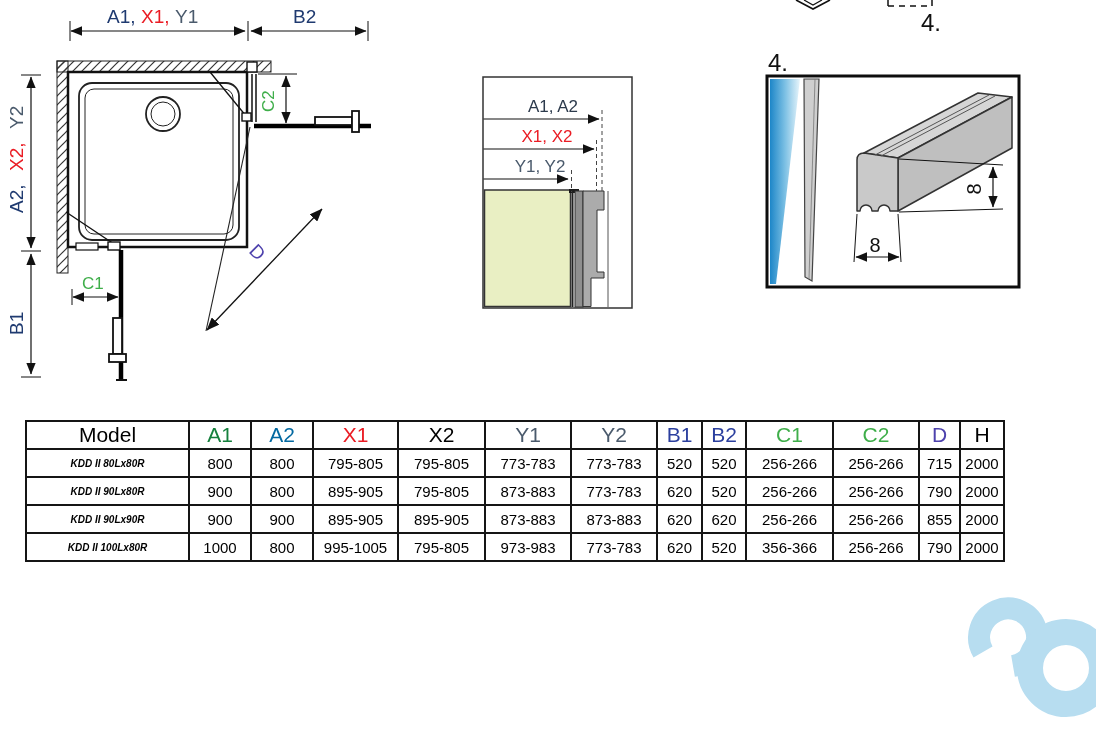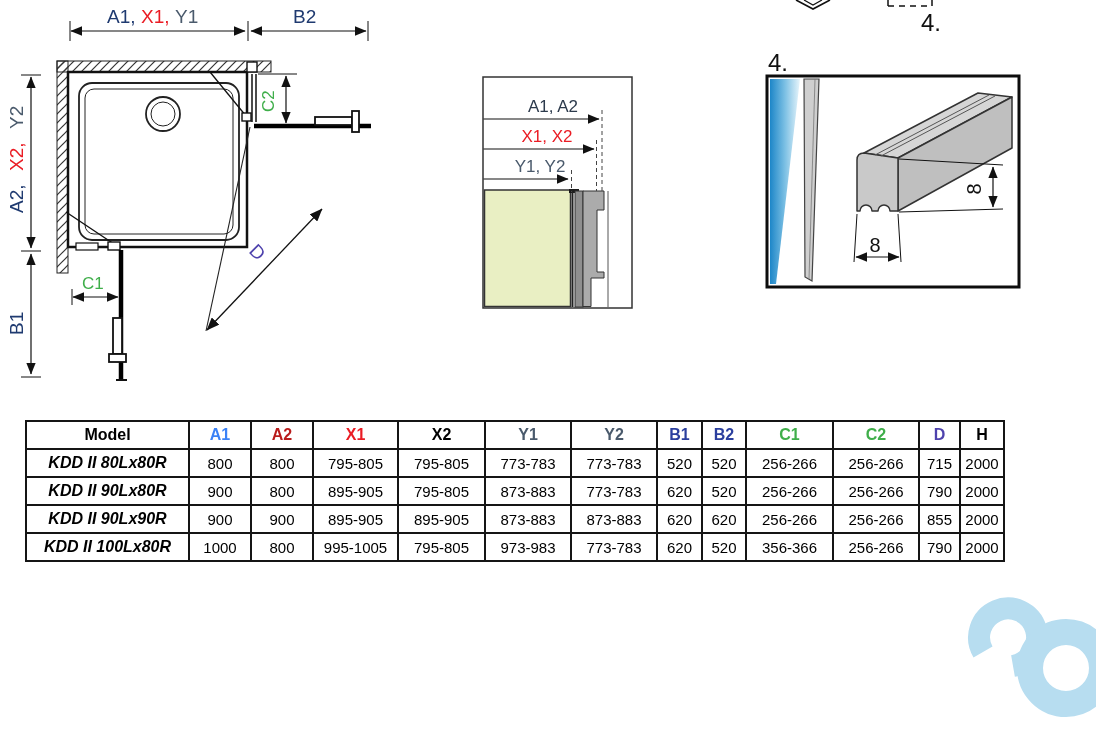--- a/index.html
+++ b/index.html
@@ -7,23 +7,23 @@
           font-family:"Liberation Sans",sans-serif;}
   .canvas svg{position:absolute;}
   #plan-svg{left:0;top:0;z-index:1;}
   #cross-svg{left:470px;top:60px;z-index:1;}
   #seal-svg{left:760px;top:0;z-index:1;}
   #wm-svg{left:925px;top:595px;z-index:0;}
   #spec-table{position:absolute;left:25px;top:420px;z-index:2;border-collapse:collapse;
               table-layout:fixed;width:978px;background:transparent;}
   #spec-table th,#spec-table td{border:2px solid #151515;text-align:center;padding:0;height:26px;
               background:transparent;overflow:hidden;white-space:nowrap;}
-  #spec-table th{font-size:16px;font-weight:bold;}
+  #spec-table th{font-size:21px;font-weight:normal;}
   #spec-table td.num{font-size:15px;color:#000;}
-  #spec-table td.model{font-size:16px;font-weight:bold;font-style:italic;color:#000;}
+  #spec-table td.model{font-size:10px;font-weight:bold;font-style:italic;color:#000;}
   text{font-family:"Liberation Sans",sans-serif;}
 </style>
 </head>
 <body>
 
 <div class="canvas">
 
   <svg id="plan-svg" width="412" height="412" viewBox="0 0 412 412">
     <defs>
       <pattern id="hatch" width="9" height="9" patternUnits="userSpaceOnUse">
@@ -210,22 +210,22 @@
         <col style="width:45px">
         <col style="width:44px">
       <col style="width:87px">
         <col style="width:86px">
         <col style="width:41px">
       <col style="width:44px">
     </colgroup>
     <thead>
         <tr id="spec-head">
           <th style="color: rgb(0, 0, 0);">Model</th>
-          <th style="color: #3b82f6;">A1</th>
-          <th style="color: #b91c1c;">A2</th>
+          <th style="color: #15803d;">A1</th>
+          <th style="color: #0369a1;">A2</th>
           <th style="color: rgb(234, 28, 36); margin-top: 18px;">X1</th>
           <th style="color: #000000;">X2</th>
           <th style="color: rgb(74, 90, 108);">Y1</th>
           <th style="color: rgb(74, 90, 108);">Y2</th>
           <th style="color: rgb(43, 63, 158);">B1</th>
           <th style="color: rgb(43, 63, 158);">B2</th>
           <th style="color: rgb(63, 174, 74);">C1</th>
           <th style="color: rgb(63, 174, 74);">C2</th>
           <th style="color: rgb(78, 66, 173);">D</th>
           <th style="color: rgb(0, 0, 0);">H</th>

